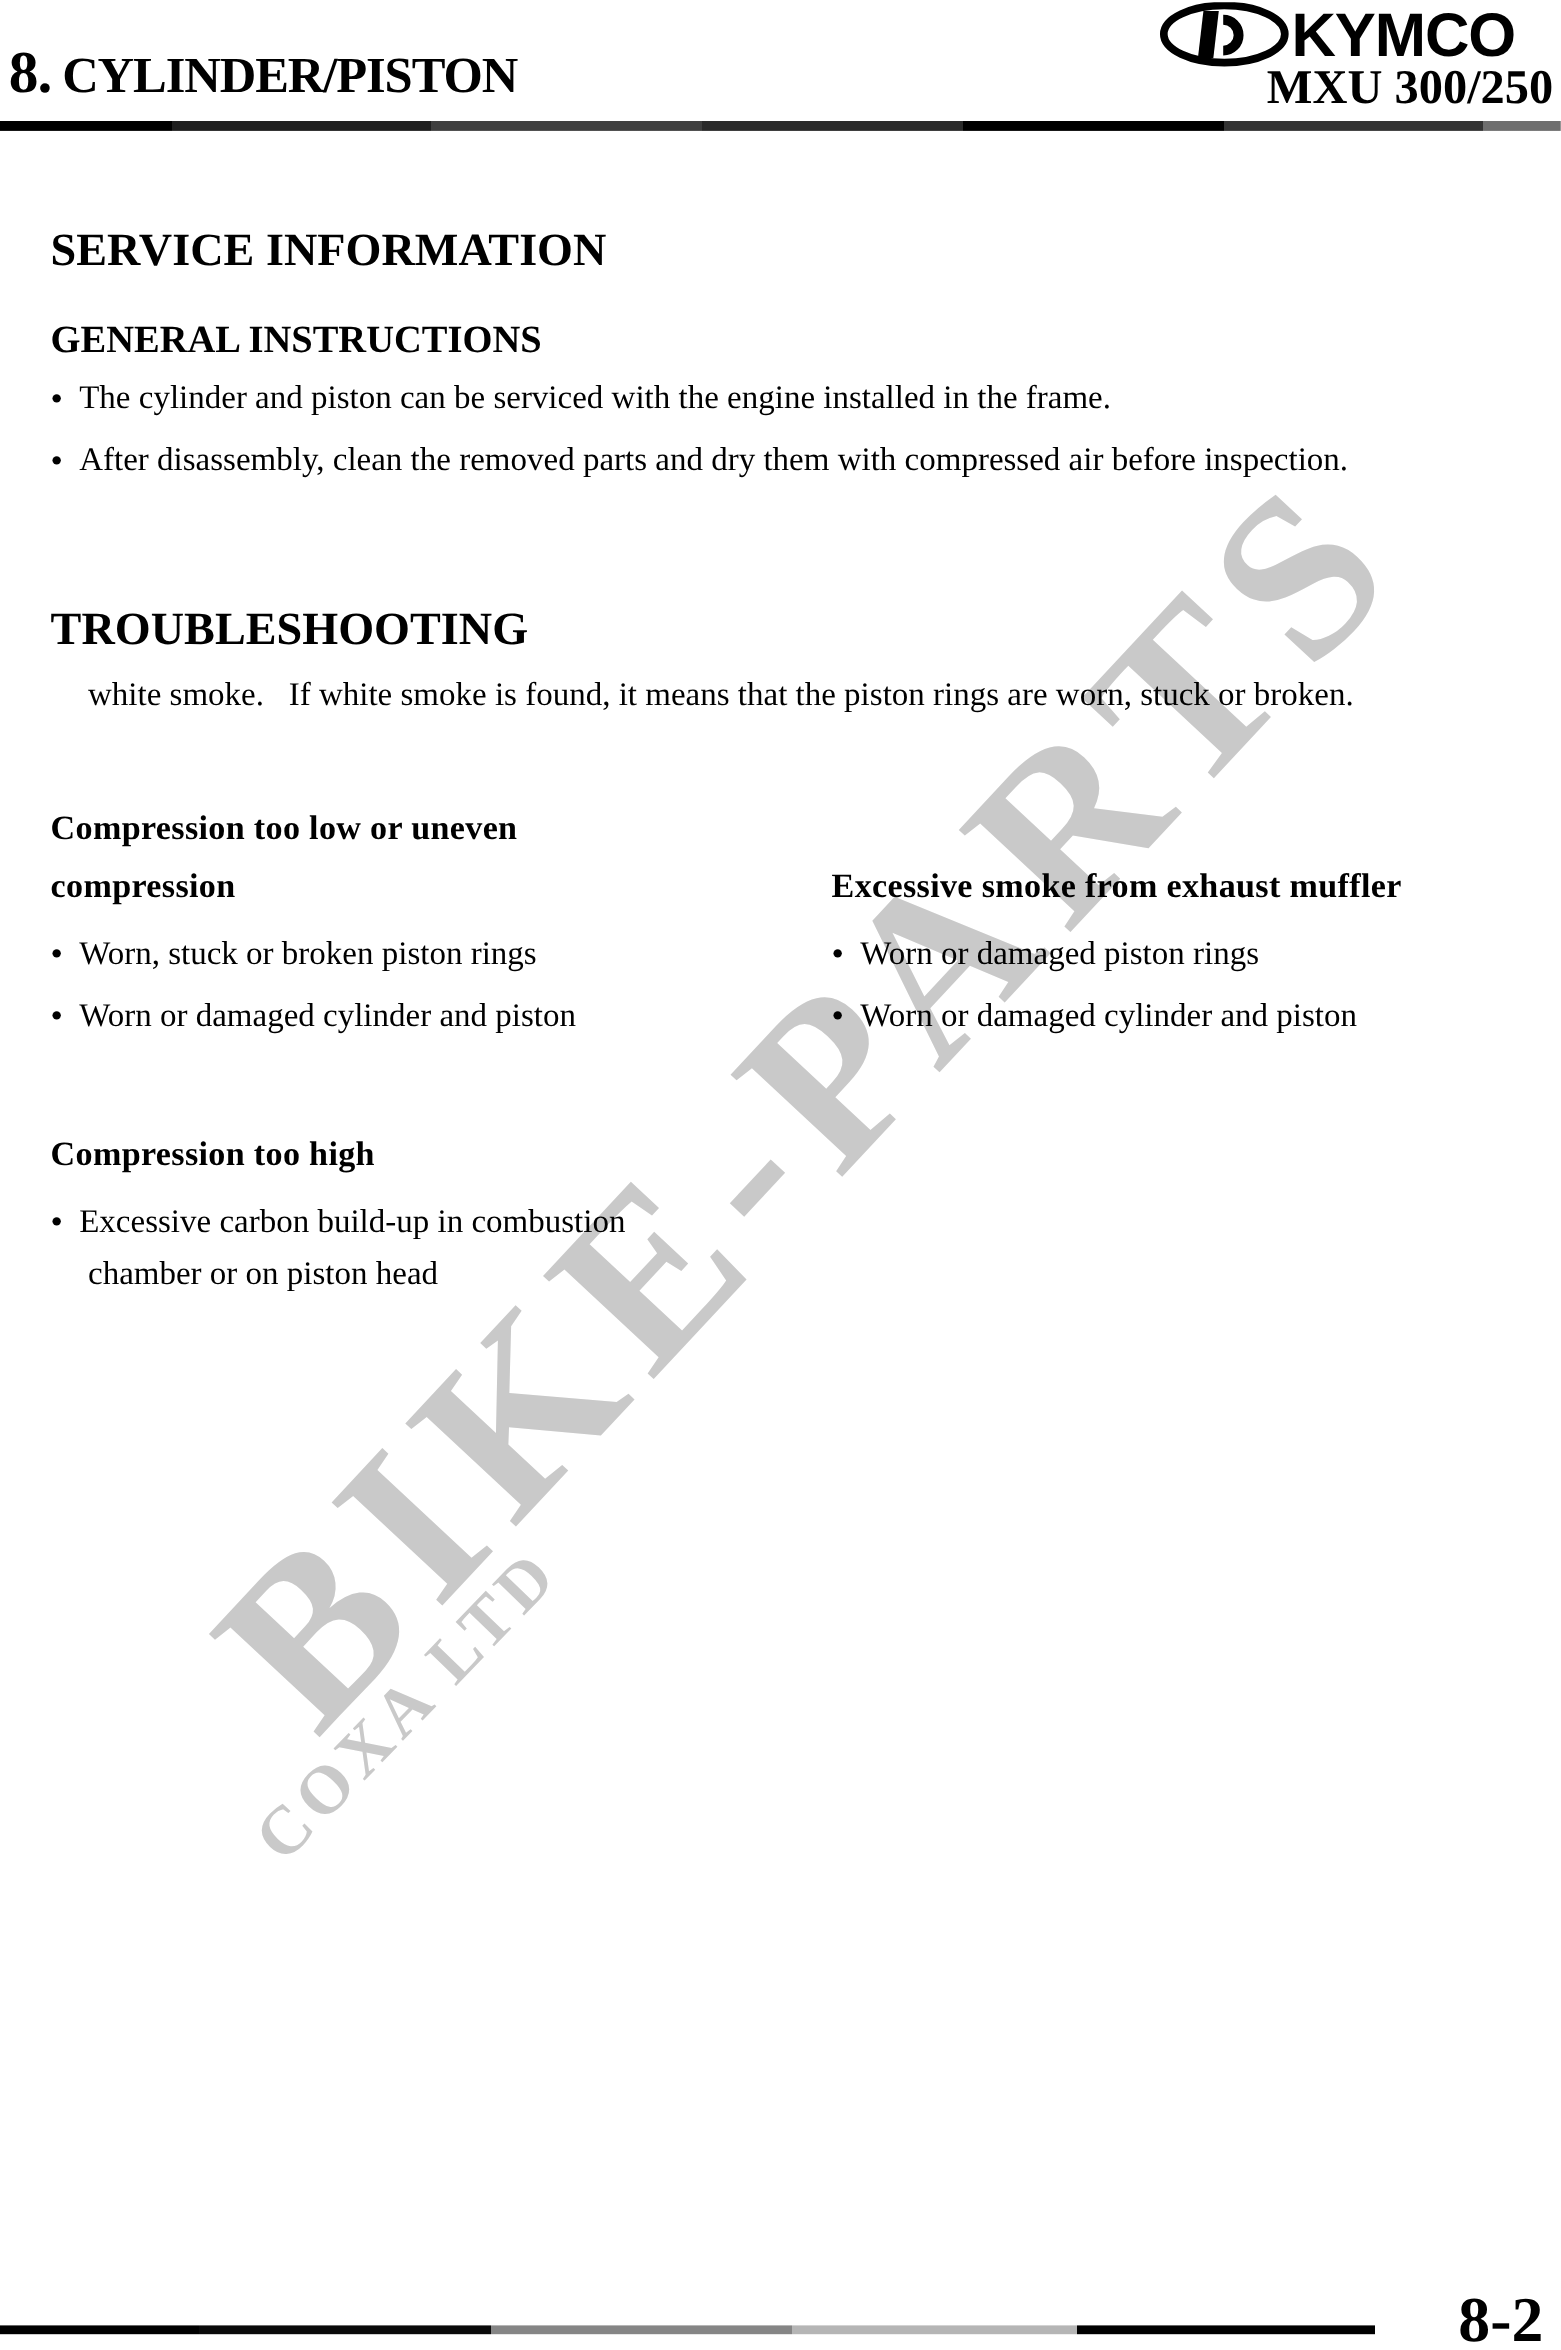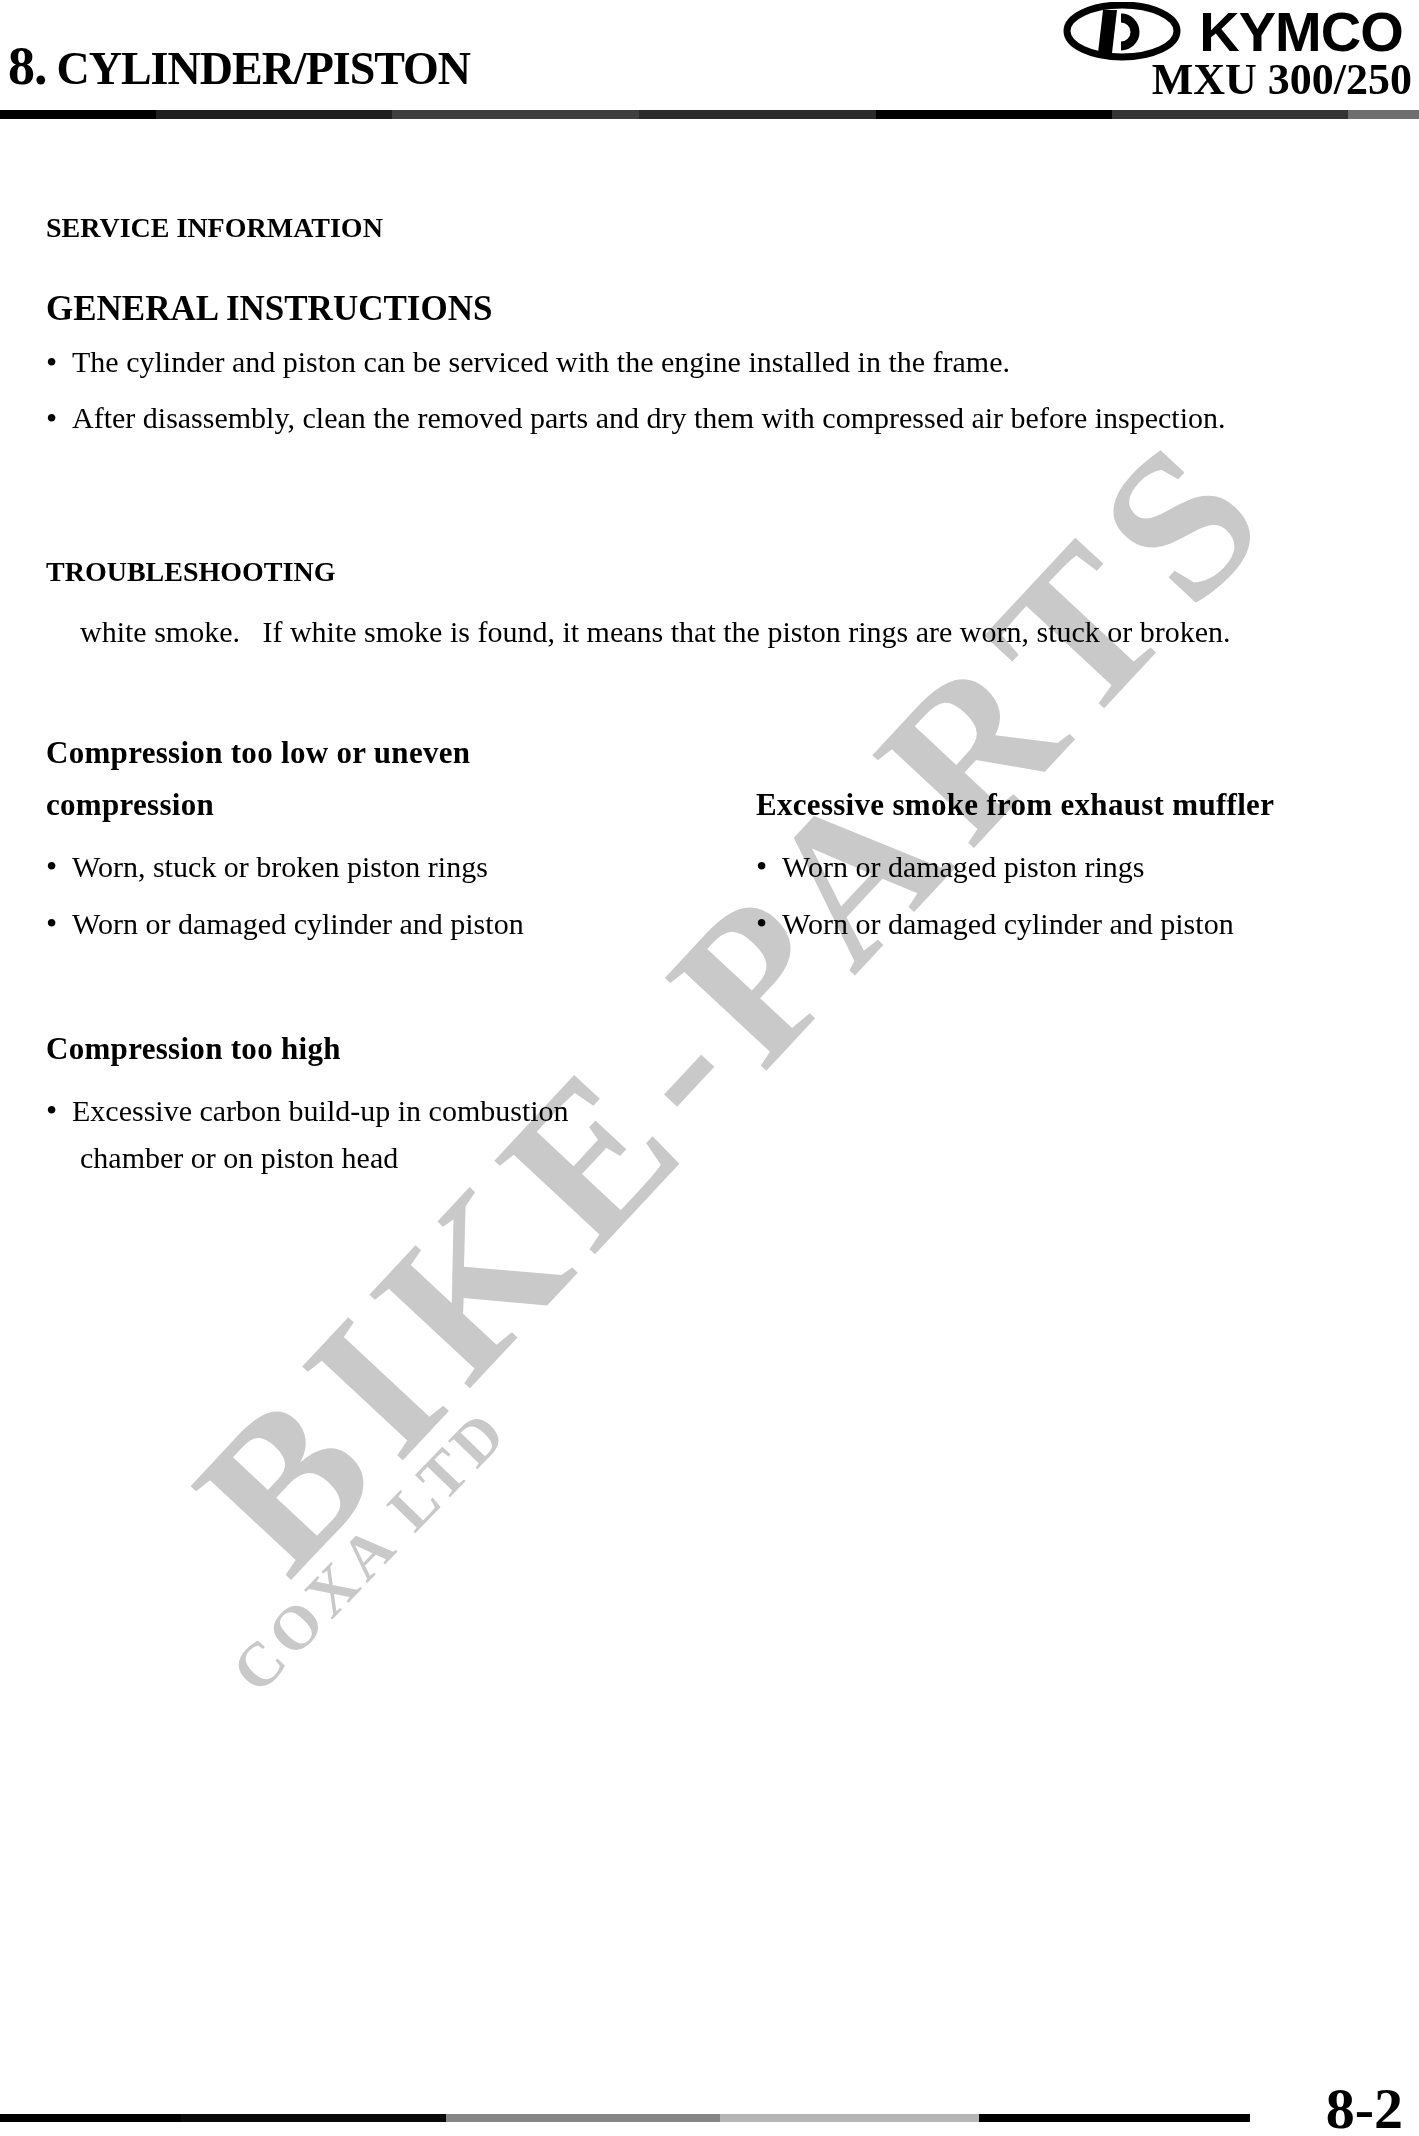--- a/index.html
+++ b/index.html
@@ -25,37 +25,37 @@
   }
   
   .content { position:absolute; inset:0; z-index:1; }
   .chapter-title {
     position:absolute; left:8px; top:38px;
     font-size:46px; font-weight:bold; letter-spacing:-1px; line-height:56px;
     white-space:nowrap;
   }
   .chapter-num { font-size:54px; margin-right:10px; }
   .brand-block { position:absolute; right:7px; top:2px; width:360px; text-align:right; }
-  .brand-row { display:flex; align-items:center; justify-content:center; gap:16px; }
+  .brand-row { display:flex; align-items:center; justify-content:flex-start; gap:0; }
   .kymco-mark { display:block; }
   .brand-word {
     font-family:"Liberation Sans","DejaVu Sans",sans-serif;
     font-size:56px; font-weight:bold; letter-spacing:-1px; line-height:58px;
   }
   .model-label { font-size:44px; font-weight:bold; line-height:44px; margin-top:-4px; white-space:nowrap; }
   .rule { position:absolute; }
   .rule-top {
     left:0; top:110px; width:1419px; height:9px;
     background:linear-gradient(90deg,
       #000 0%, #000 11%, #1f1f1f 11%, #1f1f1f 27.6%, #3f3f3f 27.6%, #3f3f3f 45%,
       #2a2a2a 45%, #2a2a2a 61.7%, #000 61.7%, #000 78.4%, #333 78.4%, #333 95%,
       #6e6e6e 95%, #6e6e6e 100%);
   }
   
-  .h-major { position:absolute; left:46px; margin:0; font-size:28px; font-weight:bold; line-height:46px; white-space:nowrap; }
+  .h-major { position:absolute; left:46px; margin:0; font-size:42px; font-weight:bold; line-height:46px; white-space:nowrap; }
   .h-minor { position:absolute; left:46px; margin:0; font-size:35px; font-weight:bold; line-height:38px; white-space:nowrap; }
   ul.blist { margin:0; padding:0; list-style:none; }
   .blist li { position:relative; padding-left:26px; line-height:47px; margin-bottom:10px; font-size:30px; }
   .blist li::before { content:"\2022"; position:absolute; left:0; top:0; font-size:32px; }
   .gi-list { position:absolute; left:46px; top:338px; width:1360px; }
   .gi-list li { line-height:48px; margin-bottom:8px; }
   .ts-intro { position:absolute; left:46px; top:606px; width:1345px; font-size:30px; }
   .ts-intro .lead { position:relative; padding-left:26px; line-height:52px; }
   .ts-intro .lead::before { content:"\2022"; position:absolute; left:0; top:0; font-size:32px; }
   .ts-intro .cont { padding-left:34px; line-height:52px; }

